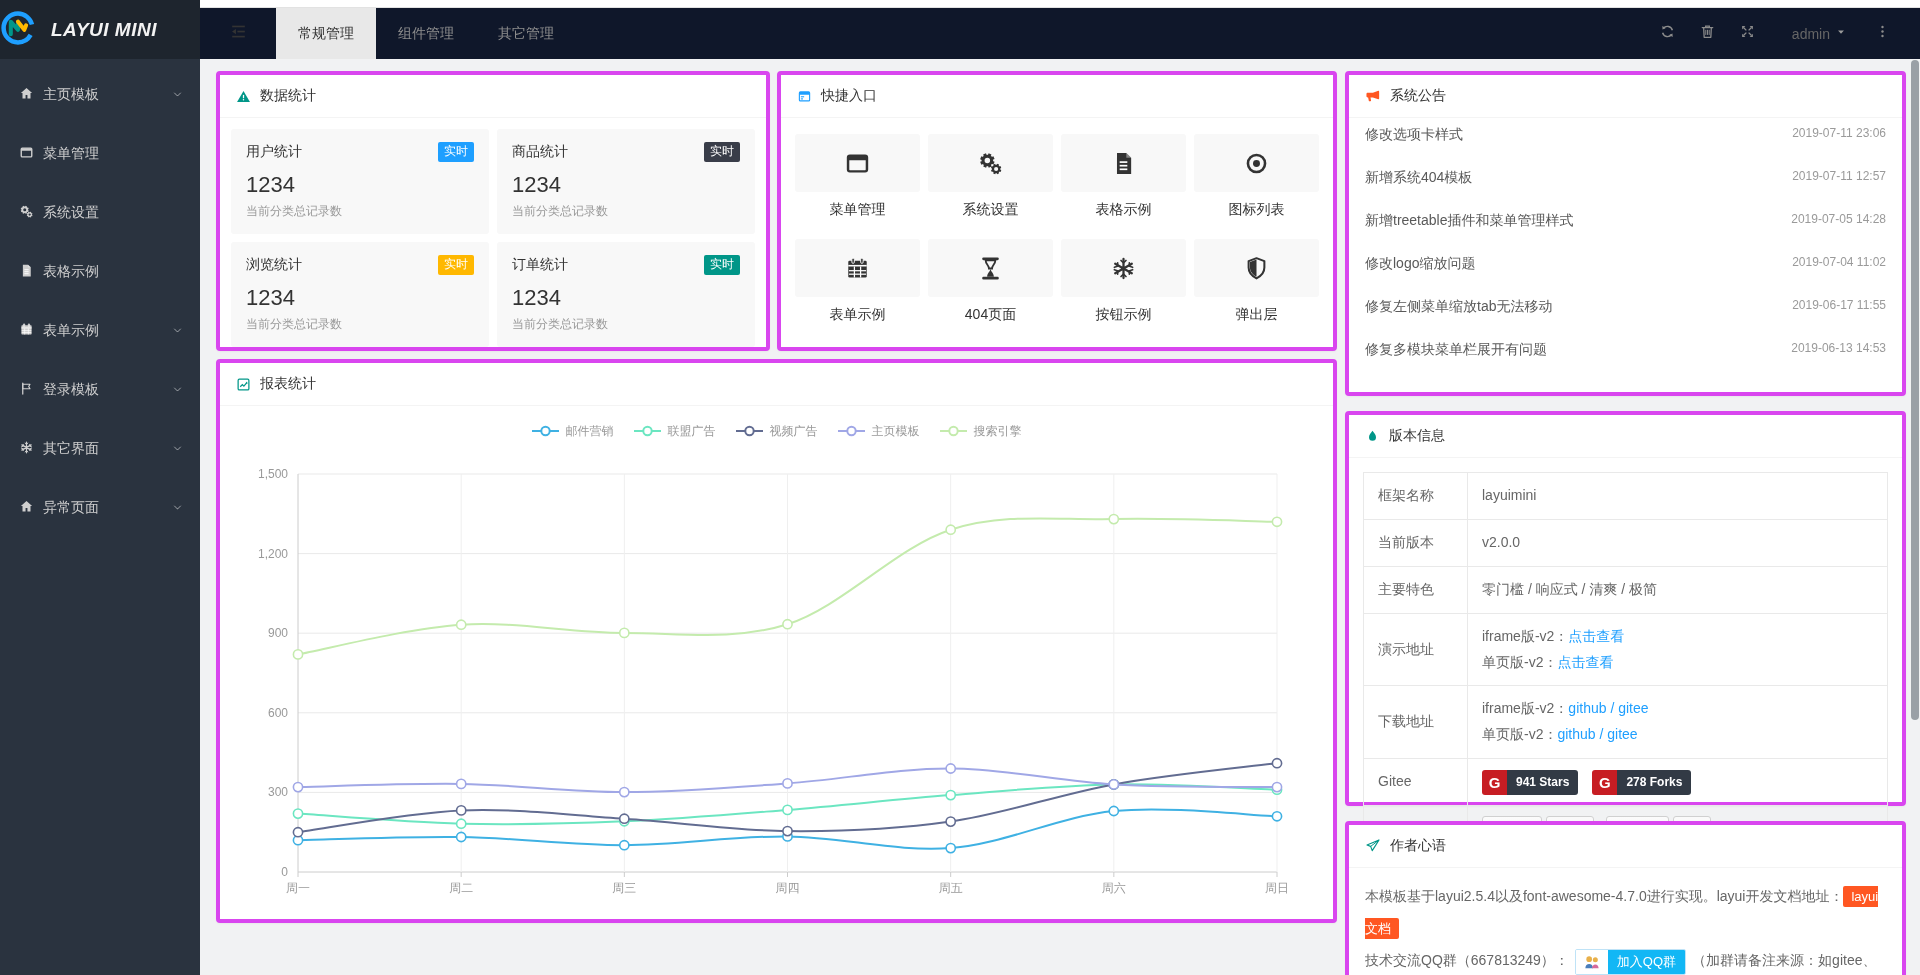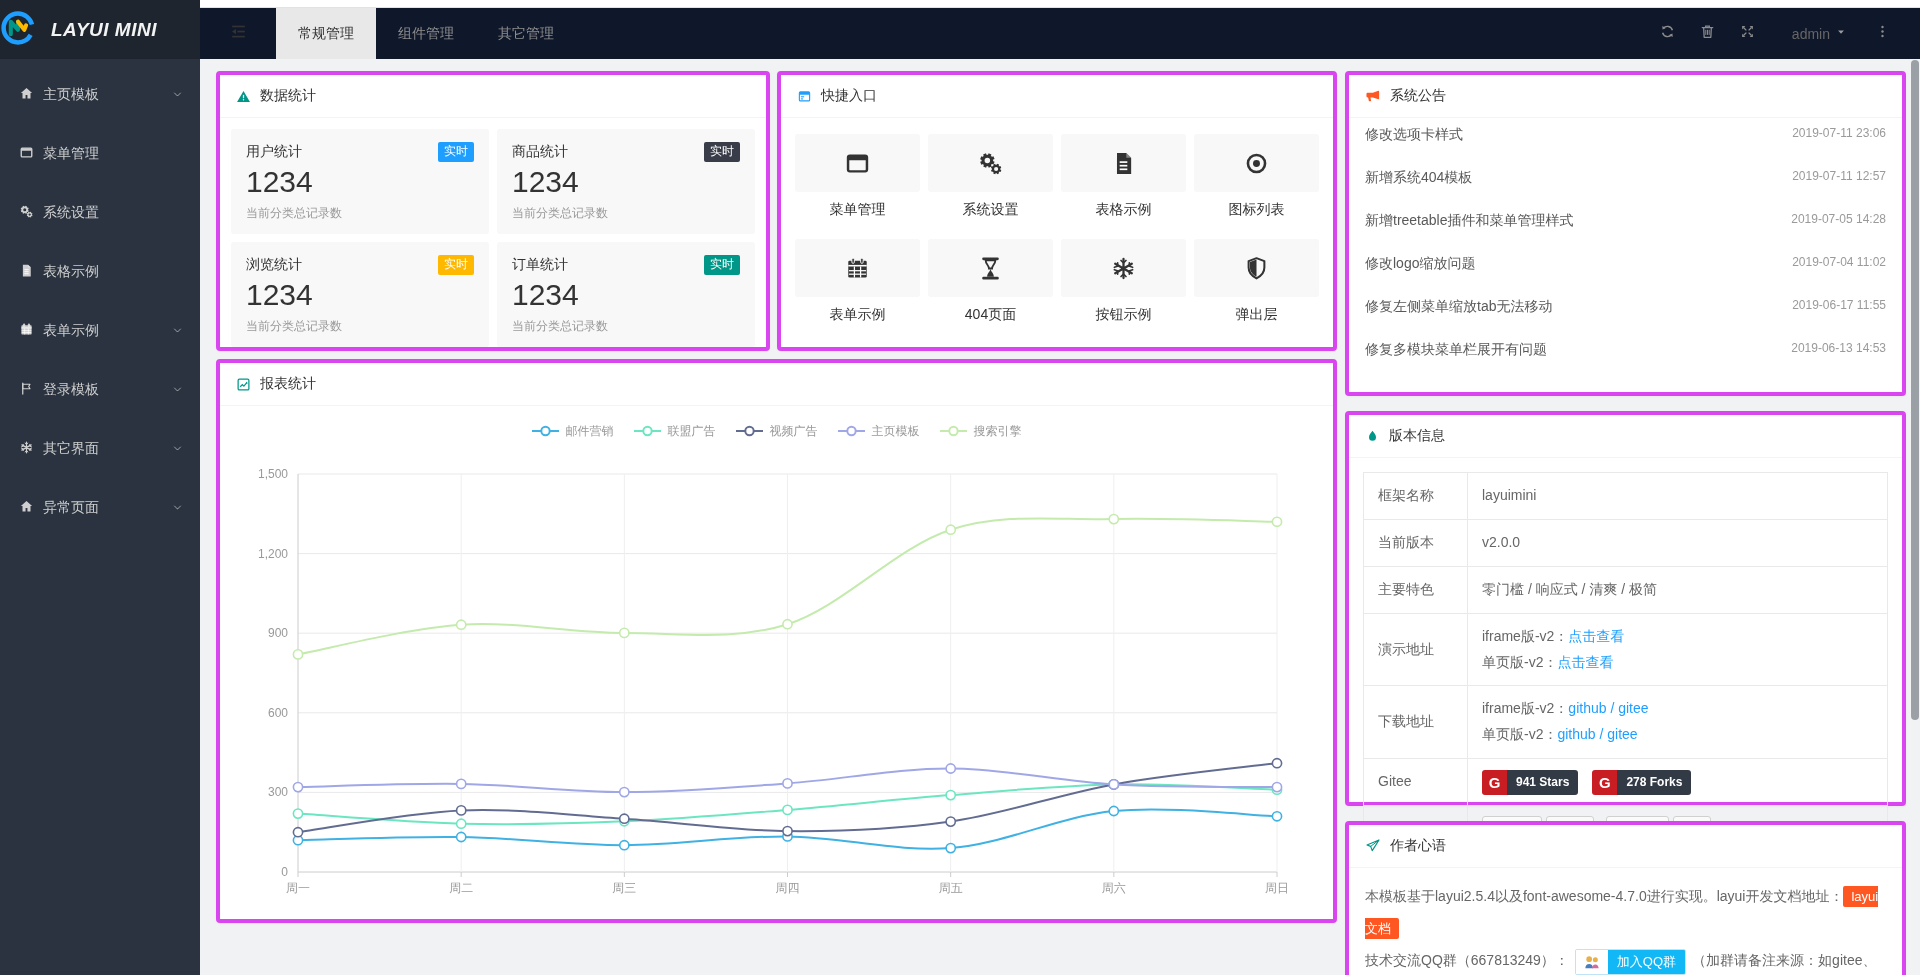--- a/index.html
+++ b/index.html
@@ -32,21 +32,21 @@
   .panel{background:#fff;border:4px solid #d946ef;border-radius:4px;box-shadow:0 1px 2px rgba(0,0,0,.04);}
   .p-head{height:43px;display:flex;align-items:center;gap:9px;padding:0 16px;border-bottom:1px solid #f4f4f4;font-size:14px;color:#333;}
   .p-head .p-icon{display:flex;align-items:center;}
   .row-top{display:flex;gap:7px;}
   
   .stats-panel{width:554px;height:280px;}
   .stat-cards{display:grid;grid-template-columns:1fr 1fr;gap:8px;padding:11px;}
   .stat-card{background:#f8f8f8;border-radius:3px;padding:13px 15px;height:105px;}
   .sc-top{display:flex;justify-content:space-between;align-items:center;font-size:14px;color:#333;}
   .badge{font-size:12px;color:#fff;padding:2px 6px;border-radius:2px;line-height:1.3;}
-  .sc-num{font-size:30px;color:#333;margin-top:2px;line-height:1.2;}
+  .sc-num{font-size:22px;color:#333;margin-top:10px;line-height:1.2;}
   .sc-desc{font-size:12px;color:#999;margin-top:5px;}
   
   .quick-panel{width:560px;height:280px;}
   .quick-grid{display:grid;grid-template-columns:repeat(4,1fr);gap:20px 8px;padding:16px 14px;}
   .q-item{text-align:center;cursor:pointer;}
   .q-tile{background:#f8f8f8;height:58px;border-radius:3px;display:flex;align-items:center;justify-content:center;}
   .q-label{font-size:14px;color:#333;margin-top:9px;}
   
   .chart-panel{width:1121px;height:564px;}
   .legend{display:flex;justify-content:center;align-items:center;gap:20px;padding-top:14px;height:36px;}

